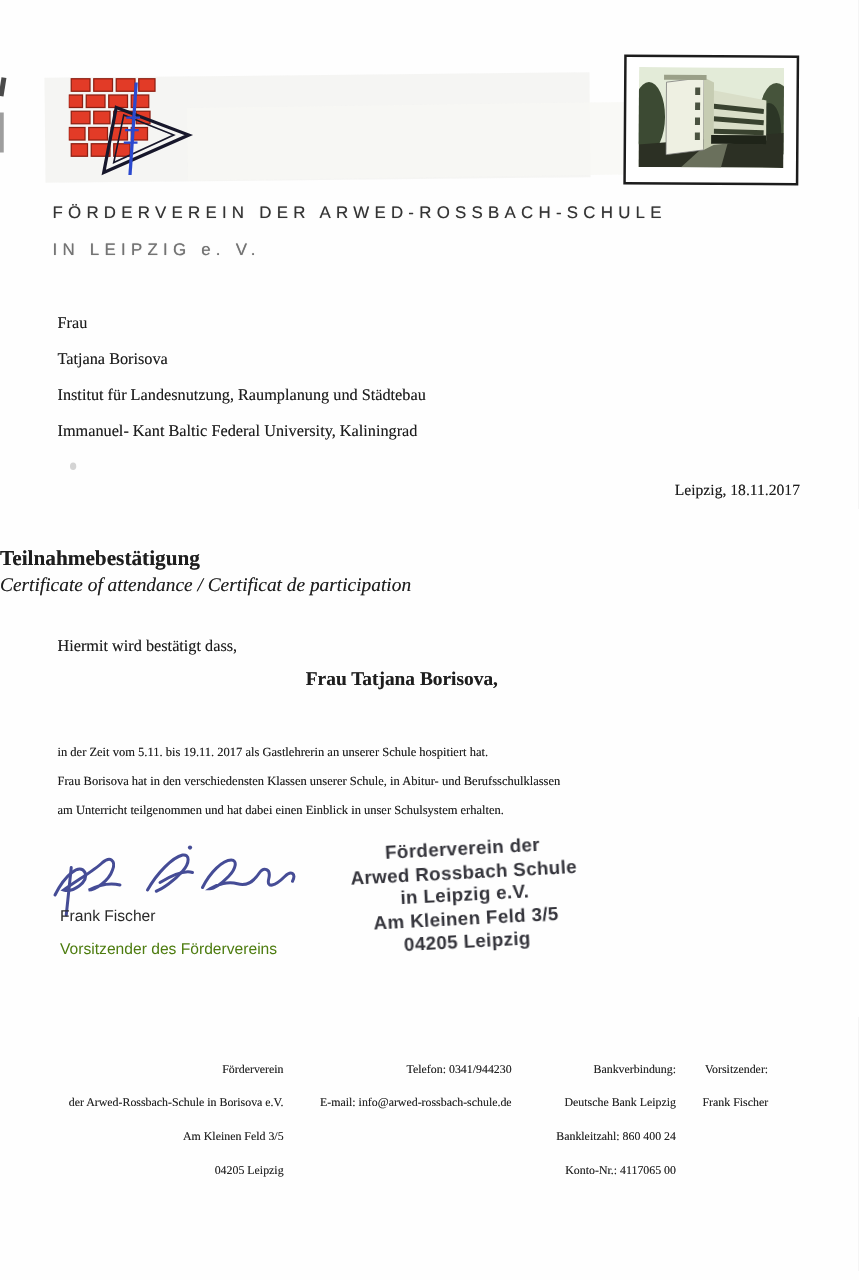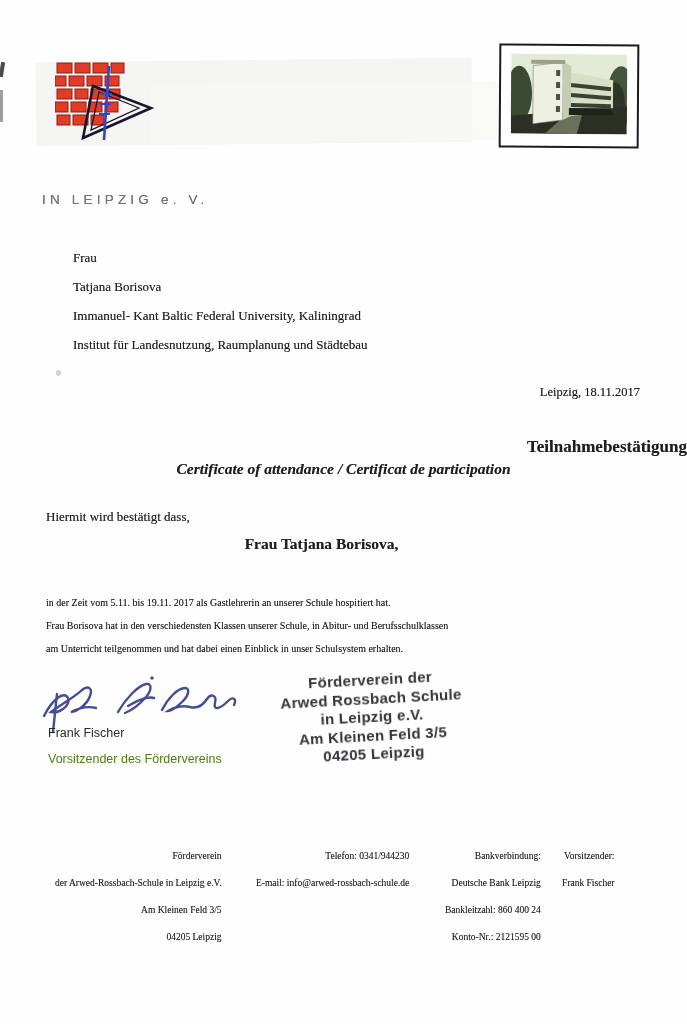--- a/index.html
+++ b/index.html
@@ -27,26 +27,26 @@
   }
   .photo-frame svg{margin-top:8px;}
 
   
   .org-line1{left:42px;top:162px;font-family:"Liberation Sans",sans-serif;font-size:13.5px;
     letter-spacing:4.2px;color:#333;text-shadow:0 0 0.6px rgba(0,0,0,.45);white-space:nowrap;}
   .org-line2{left:42px;top:192px;font-family:"Liberation Sans",sans-serif;font-size:13.5px;
     letter-spacing:4.2px;color:#737373;text-shadow:0 0 0.6px rgba(0,0,0,.45);white-space:nowrap;}
 
   
-  .recipient{left:46px;top:243px;font-size:13px;line-height:29px;margin-left:27px;}
+  .recipient{left:46px;top:243px;font-size:13px;line-height:29px;}
 
   .dateline{top:385px;right:47px;font-size:12.5px;}
 
-  .title-de{left:0;top:437px;width:687px;text-align:right;font-size:17px;font-weight:bold;}
-  .title-en{left:0;top:460px;width:687px;text-align:center;font-size:15.5px;font-weight:bold;font-style:italic;}
+  .title-de{left:0;top:437px;width:687px;text-align:left;font-size:17px;font-weight:bold;}
+  .title-en{left:0;top:460px;width:687px;font-size:15.5px;font-weight:normal;font-style:italic;}
 
   .salutation{left:46px;top:509px;font-size:13px;}
   .subject-name{left:0;top:535px;width:687px;text-align:center;font-size:15.5px;font-weight:bold;transform:translateX(-22px);}
 
   .body-par{left:46px;top:591px;width:610px;font-size:10px;line-height:23px;}
 
   
   .sig-svg{left:38px;top:666px;}
   .sig-name{left:48px;top:726px;font-family:"Liberation Sans",sans-serif;font-size:12.5px;color:#2a2a2a;}
   .sig-role{left:48px;top:752px;font-family:"Liberation Sans",sans-serif;font-size:12.5px;color:#4d7c0f;}
@@ -125,27 +125,28 @@
       <g fill="#4a5240">
         <rect x="45" y="16" width="4" height="6"></rect>
           <rect x="45" y="28" width="4" height="6"></rect>
         <rect x="45" y="40" width="4" height="6"></rect>
           <rect x="45" y="52" width="4" height="6"></rect>
       </g>
       <rect x="58" y="54" width="44" height="7" fill="#1f2419"></rect>
     </svg>
   </div>
 
+  <div class="abs org-line1">FÖRDERVEREIN DER ARWED-ROSSBACH-SCHULE</div>
   <div class="abs org-line2">IN LEIPZIG e. V.</div>
 
   <div class="abs recipient scantxt">
     <div>Frau</div>
     <div>Tatjana Borisova</div>
+    <div>Institut für Landesnutzung, Raumplanung und Städtebau</div>
     <div>Immanuel- Kant Baltic Federal University, Kaliningrad</div>
-    <div>Institut für Landesnutzung, Raumplanung und Städtebau</div>
   </div>
 
   <div class="abs dateline scantxt">Leipzig, 18.11.2017</div>
 
   <div class="abs title-de scantxt">Teilnahmebestätigung</div>
   <div class="abs title-en scantxt">Certificate of attendance / Certificat de participation</div>
 
   <div class="abs salutation scantxt">Hiermit wird bestätigt dass,</div>
   <div class="abs subject-name scantxt">Frau Tatjana Borisova,</div>
 
@@ -171,32 +172,32 @@
   <div class="abs stamp">
     <div>Förderverein der</div>
     <div>Arwed Rossbach Schule</div>
     <div>in Leipzig e.V.</div>
     <div>Am Kleinen Feld 3/5</div>
     <div>04205 Leipzig</div>
   </div>
 
   <div class="abs footer-col fc1">
     <div>Förderverein</div>
-    <div>der Arwed-Rossbach-Schule in Leipzig e.V.</div>
+    <div>der Arwed-Rossbach-Schule in Borisova e.V.</div>
     <div>Am Kleinen Feld 3/5</div>
     <div>04205 Leipzig</div>
   </div>
   <div class="abs footer-col fc2">
     <div>Telefon: 0341/944230</div>
     <div>E-mail: info@arwed-rossbach-schule.de</div>
   </div>
   <div class="abs footer-col fc3">
     <div>Bankverbindung:</div>
     <div>Deutsche Bank Leipzig</div>
     <div>Bankleitzahl: 860 400 24</div>
-    <div>Konto-Nr.: 2121595 00</div>
+    <div>Konto-Nr.: 4117065 00</div>
   </div>
   <div class="abs footer-col fc4">
     <div>Vorsitzender:</div>
     <div>Frank Fischer</div>
   </div>
 
 </div>
 
 </body></html>

